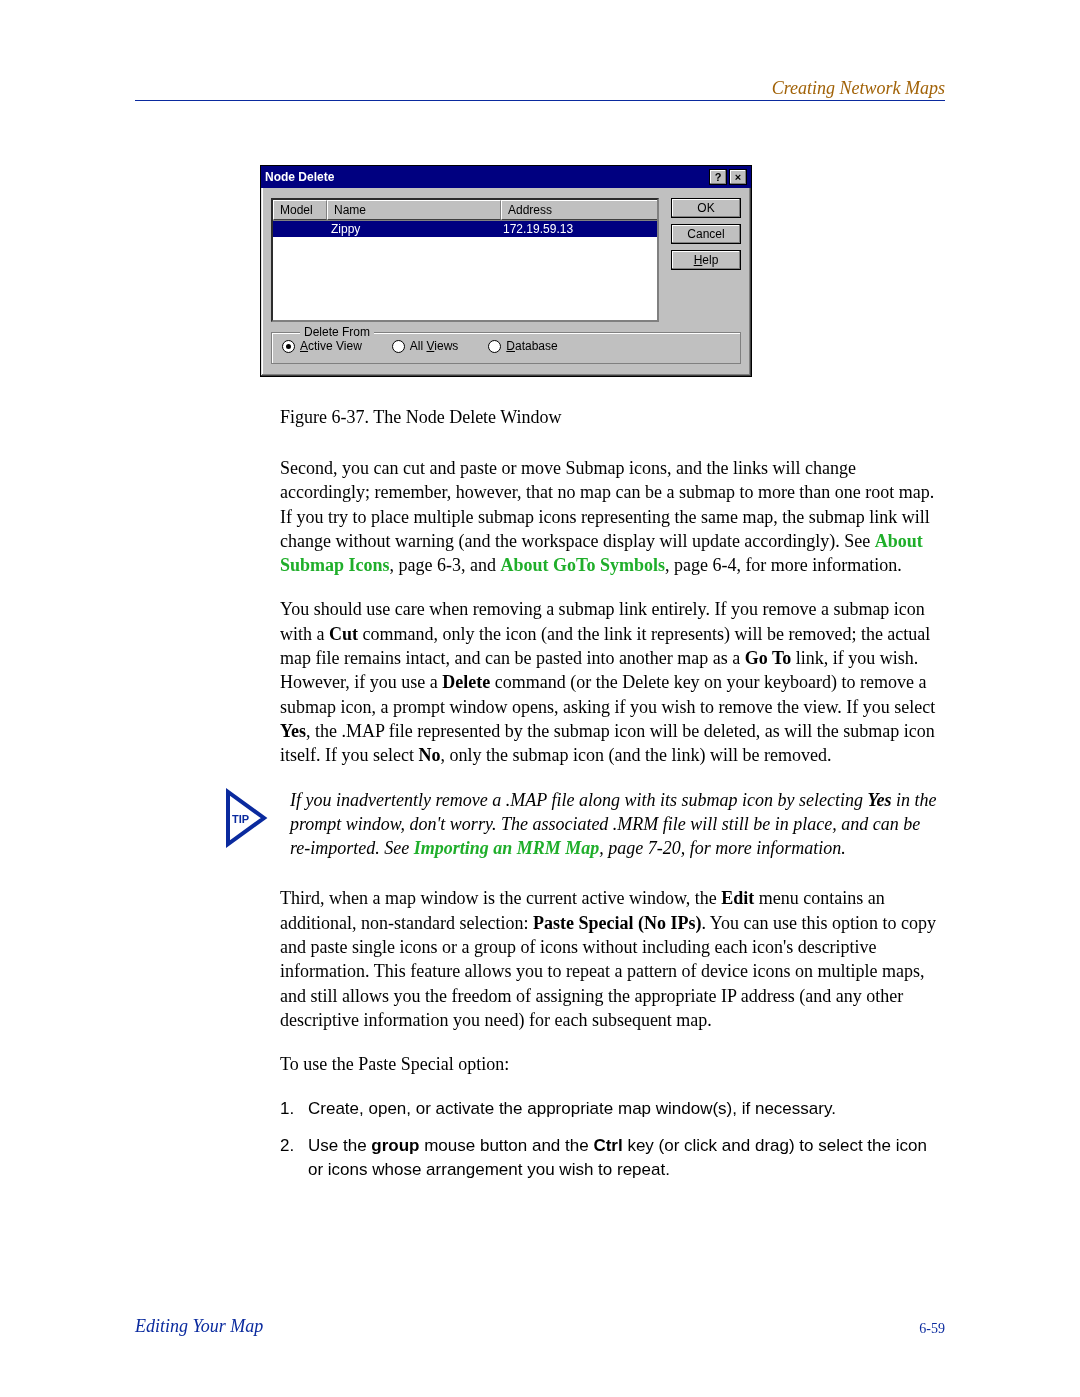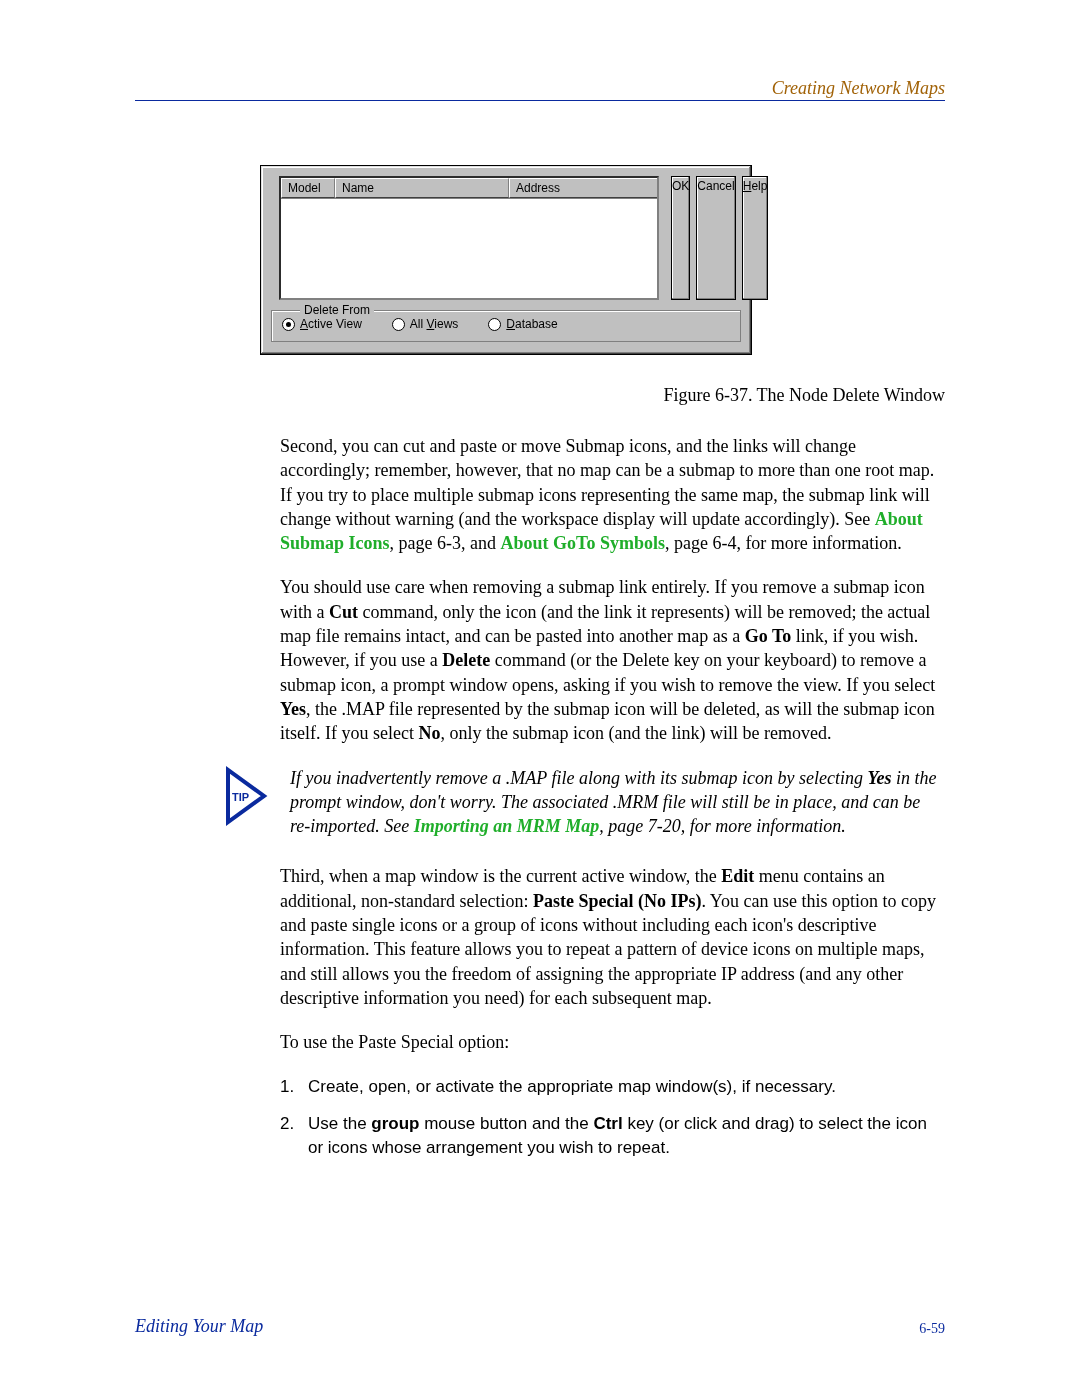--- a/index.html
+++ b/index.html
@@ -78,21 +78,20 @@
   .dlg-body {
     display: flex;
     padding: 10px;
     gap: 12px;
   }
   .dlg-list {
     flex: 1;
     background: #fff;
     border: 2px inset #808080;
     height: 120px;
-    margin-left: 8px;
   }
   .dlg-cols {
     display: flex;
     background: #c0c0c0;
     border-bottom: 1px solid #808080;
   }
   .dlg-cols .c {
     padding: 2px 6px;
     border-right: 1px solid #808080;
     border-top: 1px solid #fff;
@@ -108,21 +107,21 @@
     background: #000080;
     color: #fff;
   }
   .dlg-row .rc { padding: 1px 6px; font-size: 12px; }
   .dlg-row .rc.model { width: 40px; }
   .dlg-row .rc.name { width: 160px; }
   .dlg-row .rc.addr { flex: 1; }
   .dlg-side {
     width: 70px;
     display: flex;
-    flex-direction: row;
+    flex-direction: column;
     gap: 6px;
   }
   .winbtn {
     background: #c0c0c0;
     border: 1px solid #000;
     box-shadow: inset -1px -1px 0 #808080, inset 1px 1px 0 #fff;
     padding: 2px 0;
     text-align: center;
     font-size: 12px;
   }
@@ -149,21 +148,21 @@
     width: 11px; height: 11px; border: 1px solid #000; border-radius: 50%;
     background: #fff; display: flex; align-items: center; justify-content: center;
   }
   .radio .dot.sel::after {
     content: ""; width: 5px; height: 5px; background: #000; border-radius: 50%;
   }
   .underline-first { text-decoration: underline; }
 
   
   .caption {
-    text-align: right;
+    text-align: left;
     font-size: 18px;
     margin-bottom: 28px;
   }
   .para {
     font-size: 18px;
     line-height: 1.35;
     margin-bottom: 20px;
     text-align: left;
   }
   .green-link { color: #1fae2a; font-weight: bold; }
@@ -199,26 +198,36 @@
 </head>
 <body>
 
 <div class="page">
   <div class="header-right">Creating Network Maps</div>
   <div class="hr-line"></div>
 
   <div class="content">
 
     <div class="dlg">
+      <div class="dlg-title">
+        <span class="ttl">Node Delete</span>
+        <span class="btn">?</span>
+        <span class="btn">×</span>
+      </div>
       <div class="dlg-body">
         <div class="dlg-list">
           <div class="dlg-cols">
             <div class="c model">Model</div>
             <div class="c name">Name</div>
             <div class="c addr">Address</div>
+          </div>
+          <div class="dlg-row">
+            <div class="rc model"></div>
+            <div class="rc name">Zippy</div>
+            <div class="rc addr">172.19.59.13</div>
           </div>
         </div>
         <div class="dlg-side">
           <div class="winbtn">OK</div>
           <div class="winbtn">Cancel</div>
           <div class="winbtn"><span class="underline-first">H</span>elp</div>
         </div>
       </div>
       <div class="dlg-group">
         <span class="dlg-group-label">Delete From</span>

